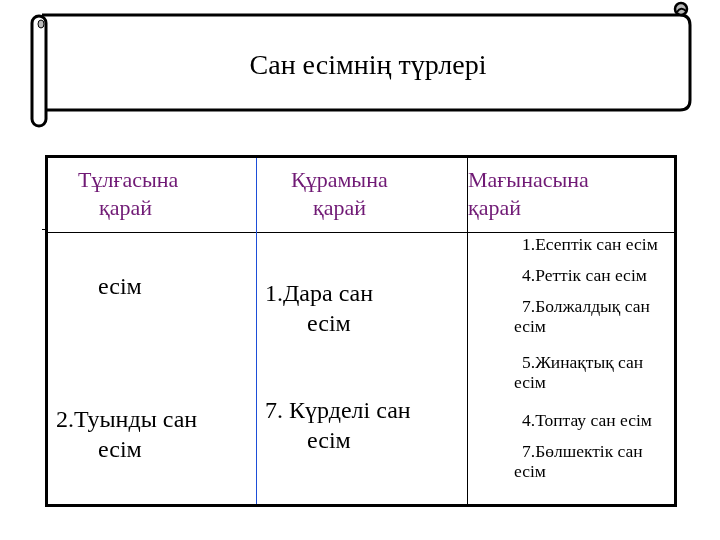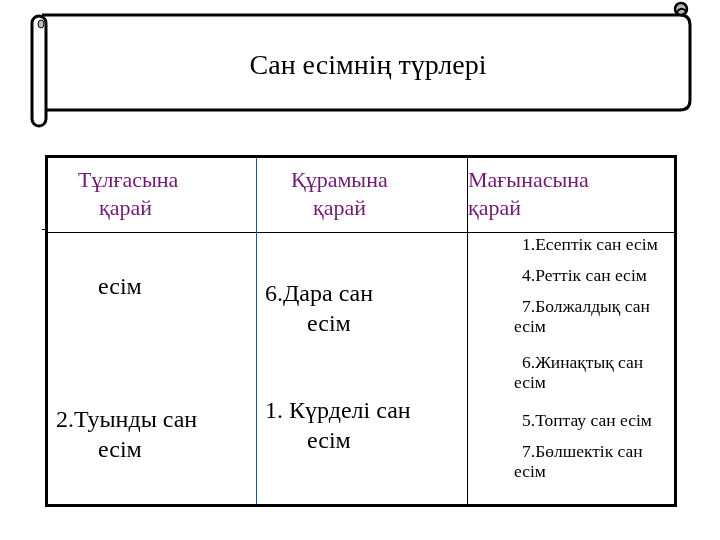--- a/index.html
+++ b/index.html
@@ -60,49 +60,49 @@
       <div class="l2">есім</div>
     </div>
   </div>
 
   <div class="col c2">
     <div class="head">
       <div>Құрамына</div>
       <div class="l2">қарай</div>
     </div>
     <div class="big" style="top:120px">
-      <div>6.Дара сан</div>
+      <div>1.Дара сан</div>
       <div class="l2">есім</div>
     </div>
     <div class="big" style="top:237px">
-      <div>1. Күрделі сан</div>
+      <div>7. Күрделі сан</div>
       <div class="l2">есім</div>
     </div>
   </div>
 
   <div class="col c3">
     <div class="head">
       <div>Мағынасына</div>
       <div>қарай</div>
     </div>
     <div class="small" style="top:76px">
       <div class="l1">1.Есептік сан есім</div>
     </div>
     <div class="small" style="top:107px">
       <div class="l1">4.Реттік сан есім</div>
     </div>
     <div class="small" style="top:138px">
       <div class="l1">7.Болжалдық сан</div>
       <div>есім</div>
     </div>
     <div class="small" style="top:194px">
-      <div class="l1">6.Жинақтық сан</div>
+      <div class="l1">5.Жинақтық сан</div>
       <div>есім</div>
     </div>
     <div class="small" style="top:252px">
-      <div class="l1">5.Топтау сан есім</div>
+      <div class="l1">4.Топтау сан есім</div>
     </div>
     <div class="small" style="top:283px">
       <div class="l1">7.Бөлшектік сан</div>
       <div>есім</div>
     </div>
   </div>
 </div>
 
 </body></html>

